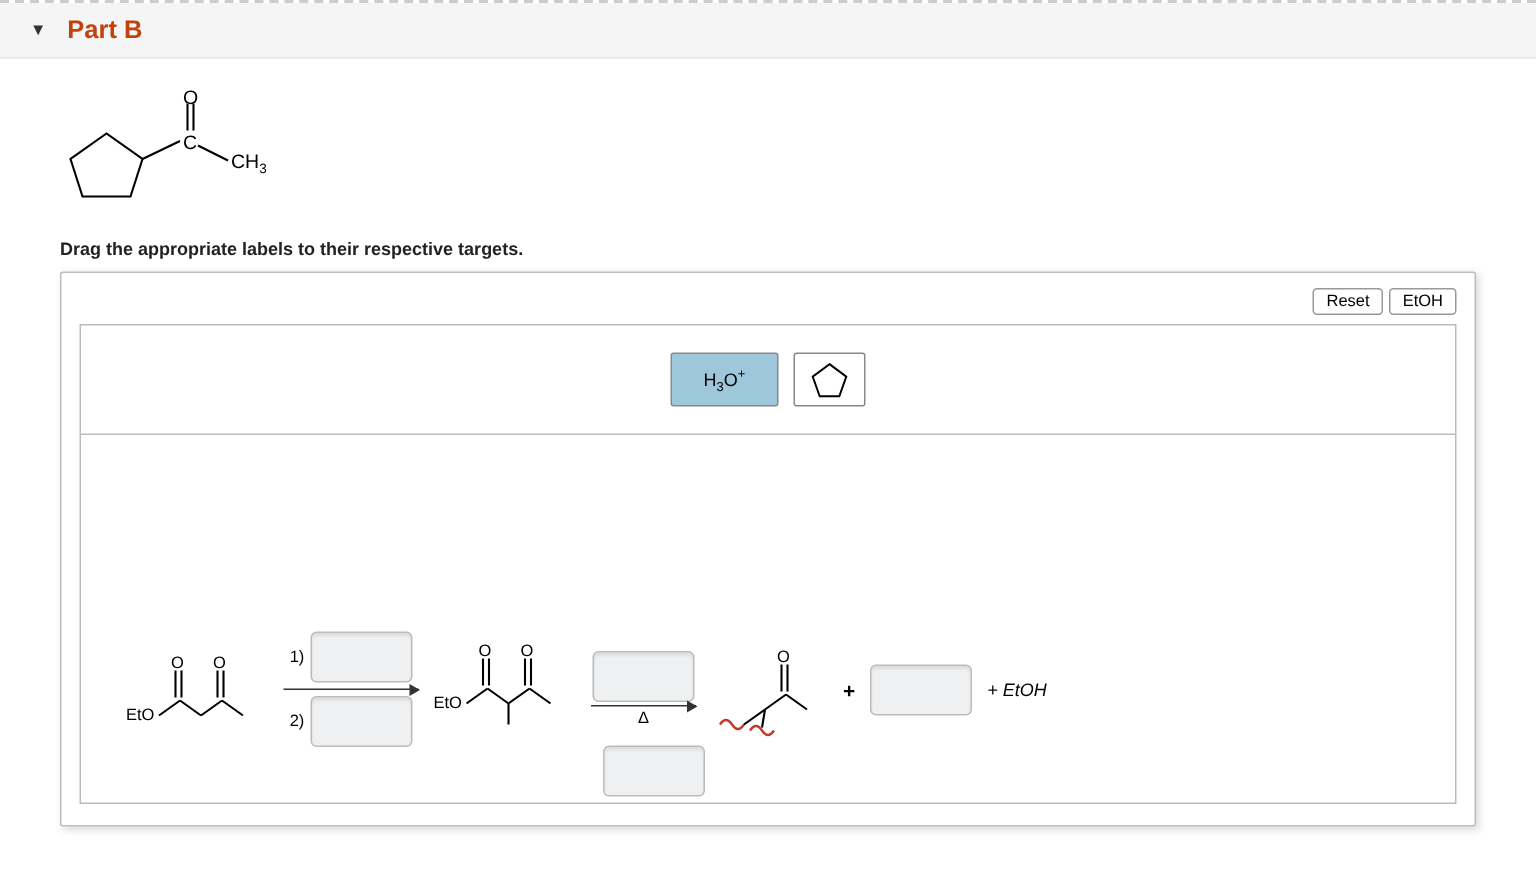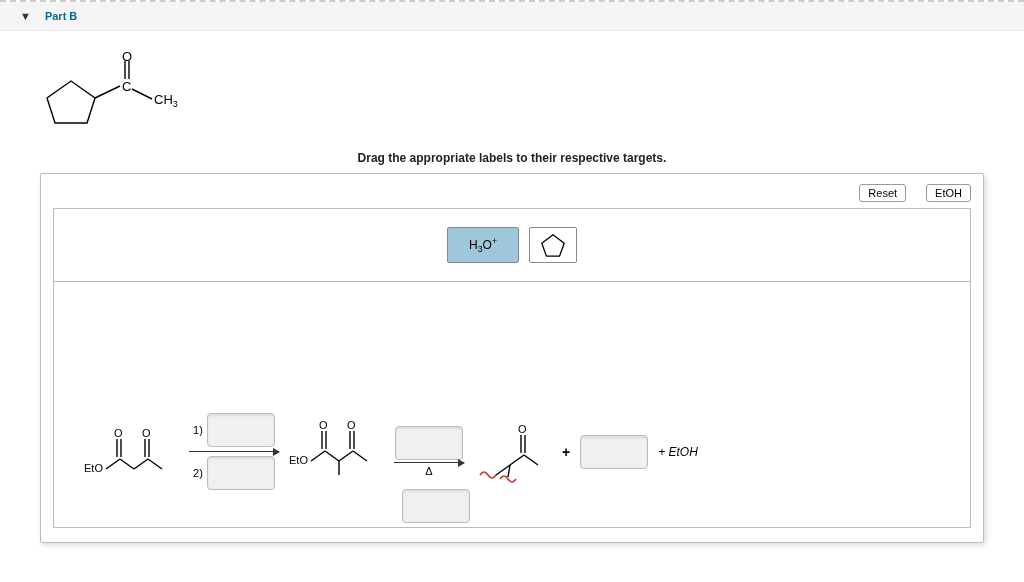--- a/index.html
+++ b/index.html
@@ -1,25 +1,25 @@
 <!DOCTYPE html>
 <html><head>
 <meta charset="utf-8">
 <style>
   * { box-sizing: border-box; margin: 0; padding: 0; }
   body { font-family: Arial, Helvetica, sans-serif; background: #fff; width: 1024px; height: 582px; overflow: hidden; }
   .top-rule { border-top: 2px dashed #ccc; margin: 0; }
   .part-header { display: flex; align-items: center; background: #f5f5f5; padding: 8px 20px; border-bottom: 1px solid #e5e5e5; }
   .caret { font-size: 11px; margin-right: 14px; color: #333; }
-  .part-title { font-weight: bold; font-size: 11px; color: #0369a1; }
+  .part-title { font-weight: bold; font-size: 17px; color: #c2410c; }
   .content { padding: 20px 40px 0 40px; }
   .mol-prompt { height: 90px; margin-bottom: 10px; }
-  .instr { font-size: 12px; font-weight: bold; color: #222; margin-bottom: 8px; text-align: center; }
+  .instr { font-size: 12px; font-weight: bold; color: #222; margin-bottom: 8px; }
   .workspace-wrap { border: 1px solid #bbb; border-radius: 2px; box-shadow: 2px 2px 6px rgba(0,0,0,.15); padding: 10px 12px 12px 12px; position: relative; height: 370px; }
-  .ws-toolbar { display: flex; justify-content: flex-end; gap: 20px; margin-bottom: 6px; }
+  .ws-toolbar { display: flex; justify-content: flex-end; gap: 4px; margin-bottom: 6px; }
   .ws-btn { font-size: 11px; padding: 2px 8px; border: 1px solid #999; background: #fff; border-radius: 3px; cursor: pointer; }
   .canvas { border: 1px solid #bbb; height: 320px; position: relative; }
   .canvas .divider { position: absolute; left: 0; right: 0; top: 72px; border-top: 1px solid #bbb; }
   .labels-row { position: absolute; top: 18px; left: 0; right: 0; display: flex; justify-content: center; gap: 10px; }
   .label-chip { min-width: 72px; height: 36px; border: 1px solid #888; border-radius: 2px; display: flex; align-items: center; justify-content: center; font-size: 12px; cursor: grab; }
   .chip-filled { background: #9fc7dc; }
   .chip-shape { background: #fff; min-width: 48px; }
   .pentagon-ico { width: 28px; height: 28px; }
   .scheme { position: absolute; top: 200px; left: 30px; right: 30px; height: 85px; display: flex; align-items: center; gap: 10px; }
   .reag-slot { width: 68px; height: 34px; background: #eef0f1; border: 1px solid #bbb; border-radius: 4px; box-shadow: inset 0 2px 2px rgba(0,0,0,.08); }

